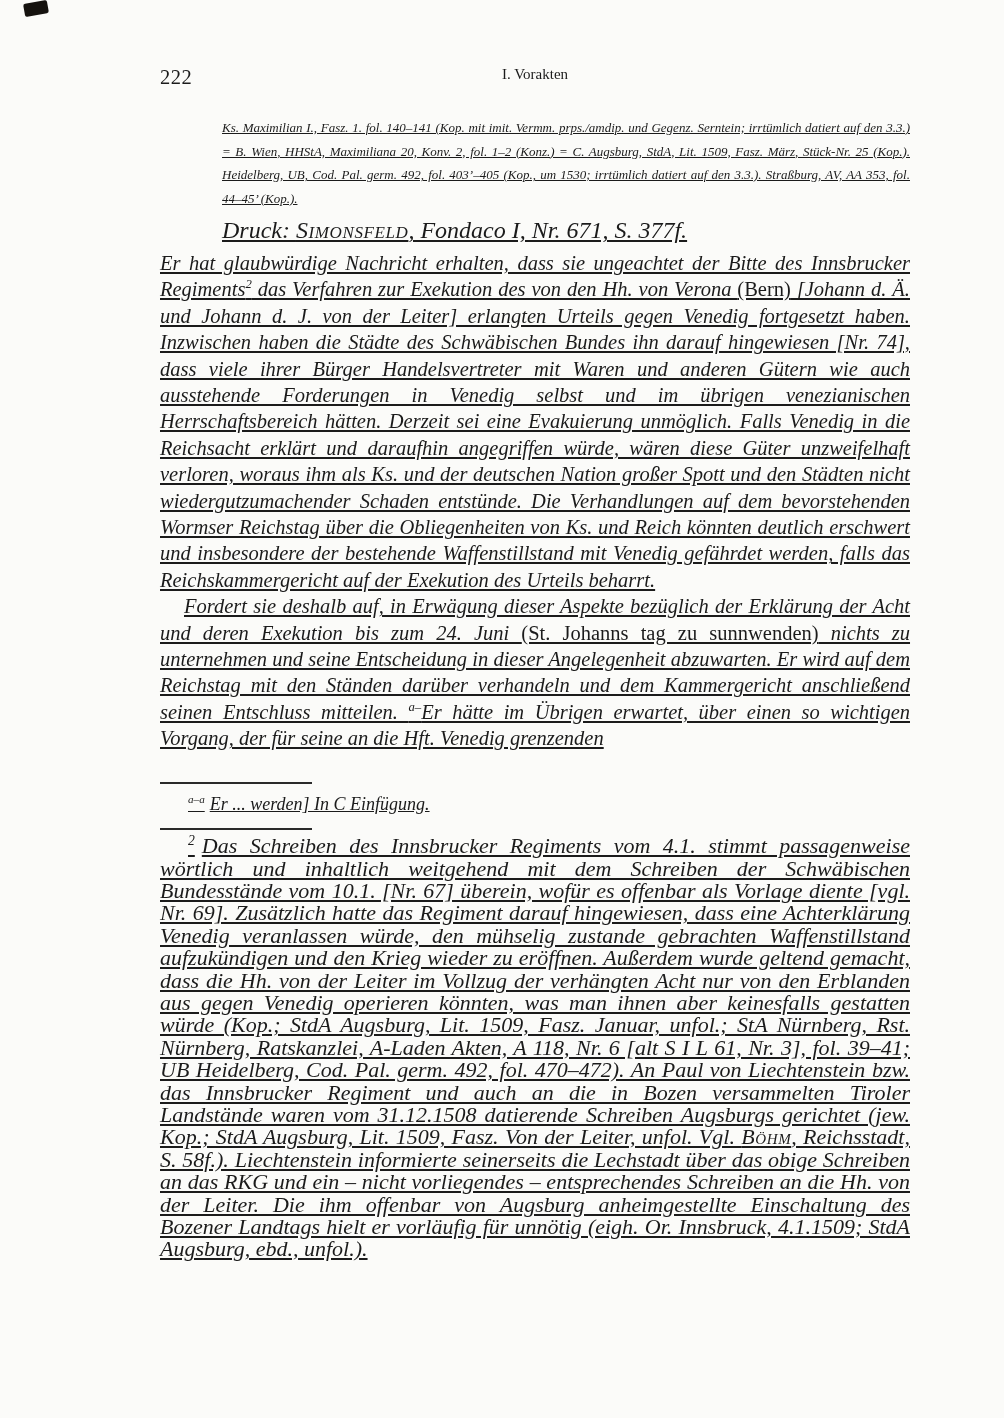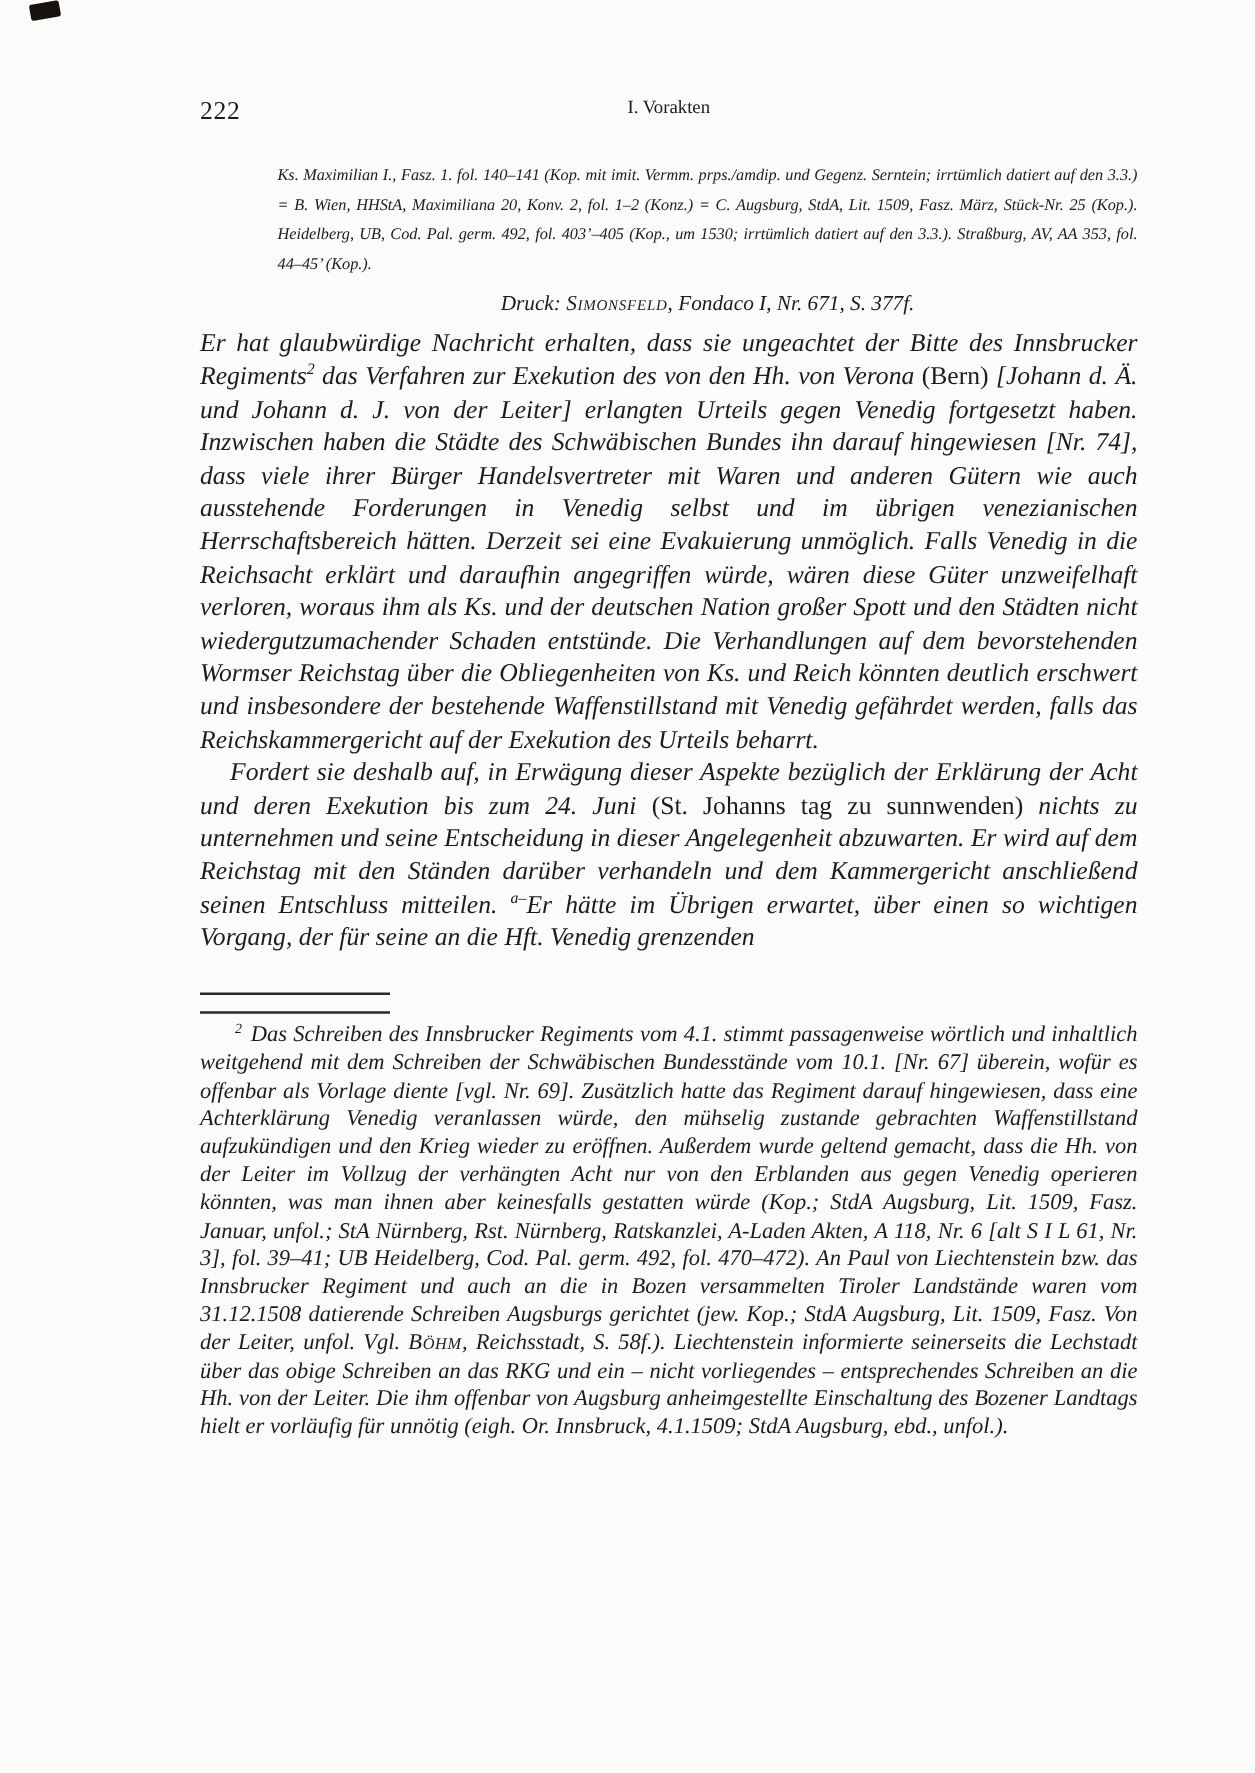--- a/index.html
+++ b/index.html
@@ -18,22 +18,23 @@
     top: 2px;
     width: 24px;
     height: 13px;
     background: #15120f;
     transform: rotate(-10deg);
     border-radius: 2px;
   }
   .content {
     position: absolute;
     left: 160px;
-    top: 78px;
+    top: 66px;
     width: 750px;
+    text-decoration: underline;
   }
   .header-row {
     position: relative;
     height: 26px;
     margin-bottom: 24px;
     font-style: normal;
   }
   .page-number {
     position: absolute;
     left: 0;
@@ -52,23 +53,22 @@
   .source-block {
     margin: 0 0 0 62px;
     font-style: italic;
     font-size: 13px;
     line-height: 23.6px;
     text-align: justify;
   }
   .druck-line {
     margin: 9px 0 0 62px;
     font-style: italic;
-    font-size: 17px;
+    font-size: 24px;
     line-height: 23.6px;
-    text-align: center;
   }
   .smallcaps {
     font-variant: small-caps;
     font-style: italic;
     letter-spacing: 0.6px;
   }
   .body-para {
     font-style: italic;
     font-size: 20.5px;
     line-height: 26.4px;
@@ -96,21 +96,21 @@
     margin: 0;
     padding-left: 28px;
     font-style: italic;
     font-size: 18px;
     line-height: 22.4px;
   }
   .apparatus sup { margin-right: 5px; }
   .footnote {
     margin: 0;
     font-style: italic;
-    font-size: 18px;
+    font-size: 22px;
     line-height: 22.4px;
     text-align: justify;
     text-indent: 28px;
   }
   .footnote sup { margin-right: 7px; }
 </style>
 </head>
 <body>
 
 <div class="corner-artifact"></div>
@@ -125,18 +125,19 @@
   <p class="source-block"><span>Ks. Maximilian I., Fasz. 1. fol. 140–141 (Kop. mit imit. Vermm. prps./amdip. und Gegenz. Serntein; irrtümlich datiert auf den 3.3.) = B. Wien, HHStA, Maximiliana 20, Konv. 2, fol. 1–2 (Konz.) = C. Augsburg, StdA, Lit. 1509, Fasz. März, Stück-Nr. 25 (Kop.). Heidelberg, UB, Cod. Pal. germ. 492, fol. 403’–405 (Kop., um 1530; irrtümlich datiert auf den 3.3.). Straßburg, AV, AA 353, fol. 44–45’ (Kop.).</span></p>
 
   <p class="druck-line"><span>Druck: </span><span class="smallcaps">Simonsfeld</span><span>, Fondaco I, Nr. 671, S. 377f.</span></p>
 
   <p class="body-para first"><span>Er hat glaubwürdige Nachricht erhalten, dass sie ungeachtet der Bitte des Innsbrucker Regiments</span><sup>2</sup><span> das Verfahren zur Exekution des von den Hh. von Verona </span><span class="roman">(Bern)</span><span> [Johann d. Ä. und Johann d. J. von der Leiter] erlangten Urteils gegen Venedig fortgesetzt haben. Inzwischen haben die Städte des Schwäbischen Bundes ihn darauf hingewiesen [Nr. 74], dass viele ihrer Bürger Handelsvertreter mit Waren und anderen Gütern wie auch ausstehende Forderungen in Venedig selbst und im übrigen venezianischen Herrschaftsbereich hätten. Derzeit sei eine Evakuierung unmöglich. Falls Venedig in die Reichsacht erklärt und daraufhin angegriffen würde, wären diese Güter unzweifelhaft verloren, woraus ihm als Ks. und der deutschen Nation großer Spott und den Städten nicht wiedergutzumachender Schaden entstünde. Die Verhandlungen auf dem bevorstehenden Wormser Reichstag über die Obliegenheiten von Ks. und Reich könnten deutlich erschwert und insbesondere der bestehende Waffenstillstand mit Venedig gefährdet werden, falls das Reichskammergericht auf der Exekution des Urteils beharrt.</span></p>
 
   <p class="body-para indent"><span>Fordert sie deshalb auf, in Erwägung dieser Aspekte bezüglich der Erklärung der Acht und deren Exekution bis zum 24. Juni </span><span class="roman">(St. Johanns tag zu sunnwenden)</span><span> nichts zu unternehmen und seine Entscheidung in dieser Angelegenheit abzuwarten. Er wird auf dem Reichstag mit den Ständen darüber verhandeln und dem Kammergericht anschließend seinen Entschluss mitteilen. </span><sup>a–</sup><span>Er hätte im Übrigen erwartet, über einen so wichtigen Vorgang, der für seine an die Hft. Venedig grenzenden</span></p>
 
   <div class="fn-rule rule1"></div>
 
+  <p class="apparatus"><sup>a–a</sup><span>Er ... werden] In C Einfügung.</span></p>
 
   <div class="fn-rule rule2"></div>
 
   <p class="footnote"><sup>2</sup><span>Das Schreiben des Innsbrucker Regiments vom 4.1. stimmt passagenweise wörtlich und inhaltlich weitgehend mit dem Schreiben der Schwäbischen Bundesstände vom 10.1. [Nr. 67] überein, wofür es offenbar als Vorlage diente [vgl. Nr. 69]. Zusätzlich hatte das Regiment darauf hingewiesen, dass eine Achterklärung Venedig veranlassen würde, den mühselig zustande gebrachten Waffenstillstand aufzukündigen und den Krieg wieder zu eröffnen. Außerdem wurde geltend gemacht, dass die Hh. von der Leiter im Vollzug der verhängten Acht nur von den Erblanden aus gegen Venedig operieren könnten, was man ihnen aber keinesfalls gestatten würde (Kop.; StdA Augsburg, Lit. 1509, Fasz. Januar, unfol.; StA Nürnberg, Rst. Nürnberg, Ratskanzlei, A-Laden Akten, A 118, Nr. 6 [alt S I L 61, Nr. 3], fol. 39–41; UB Heidelberg, Cod. Pal. germ. 492, fol. 470–472). An Paul von Liechtenstein bzw. das Innsbrucker Regiment und auch an die in Bozen versammelten Tiroler Landstände waren vom 31.12.1508 datierende Schreiben Augsburgs gerichtet (jew. Kop.; StdA Augsburg, Lit. 1509, Fasz. Von der Leiter, unfol. Vgl. </span><span class="smallcaps">Böhm</span><span>, Reichsstadt, S. 58f.). Liechtenstein informierte seinerseits die Lechstadt über das obige Schreiben an das RKG und ein – nicht vorliegendes – entsprechendes Schreiben an die Hh. von der Leiter. Die ihm offenbar von Augsburg anheimgestellte Einschaltung des Bozener Landtags hielt er vorläufig für unnötig (eigh. Or. Innsbruck, 4.1.1509; StdA Augsburg, ebd., unfol.).</span></p>
 
 </div>
 
 </body></html>

